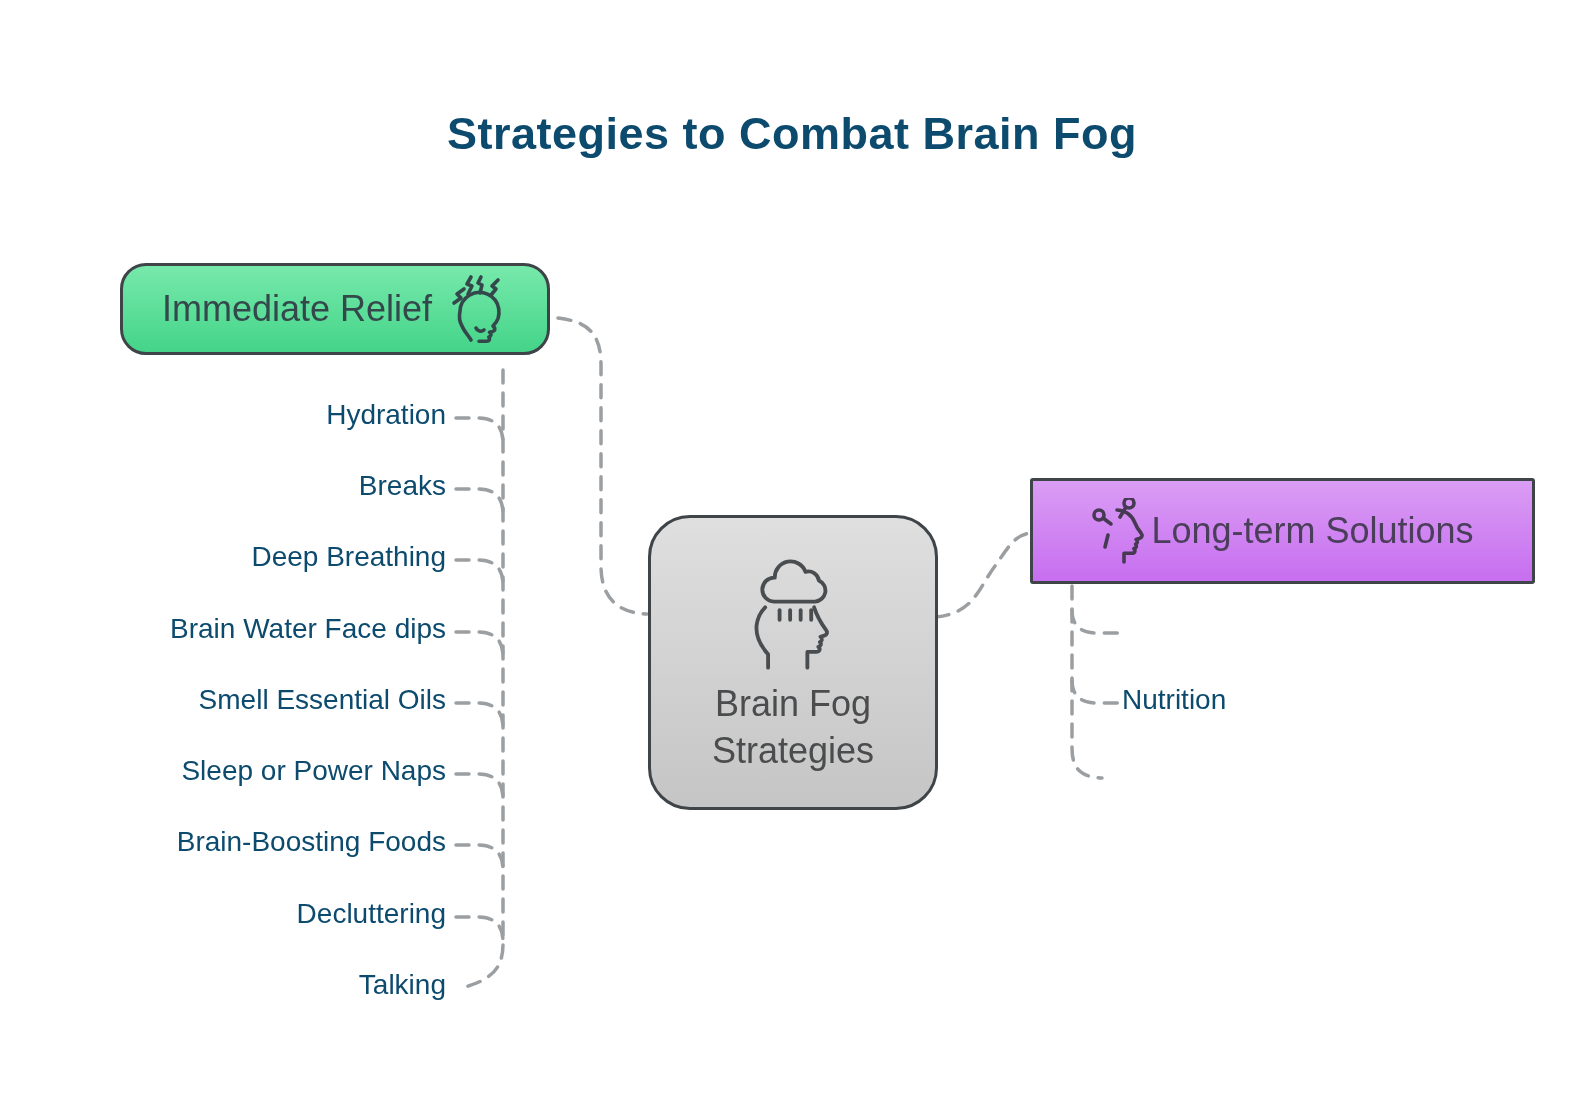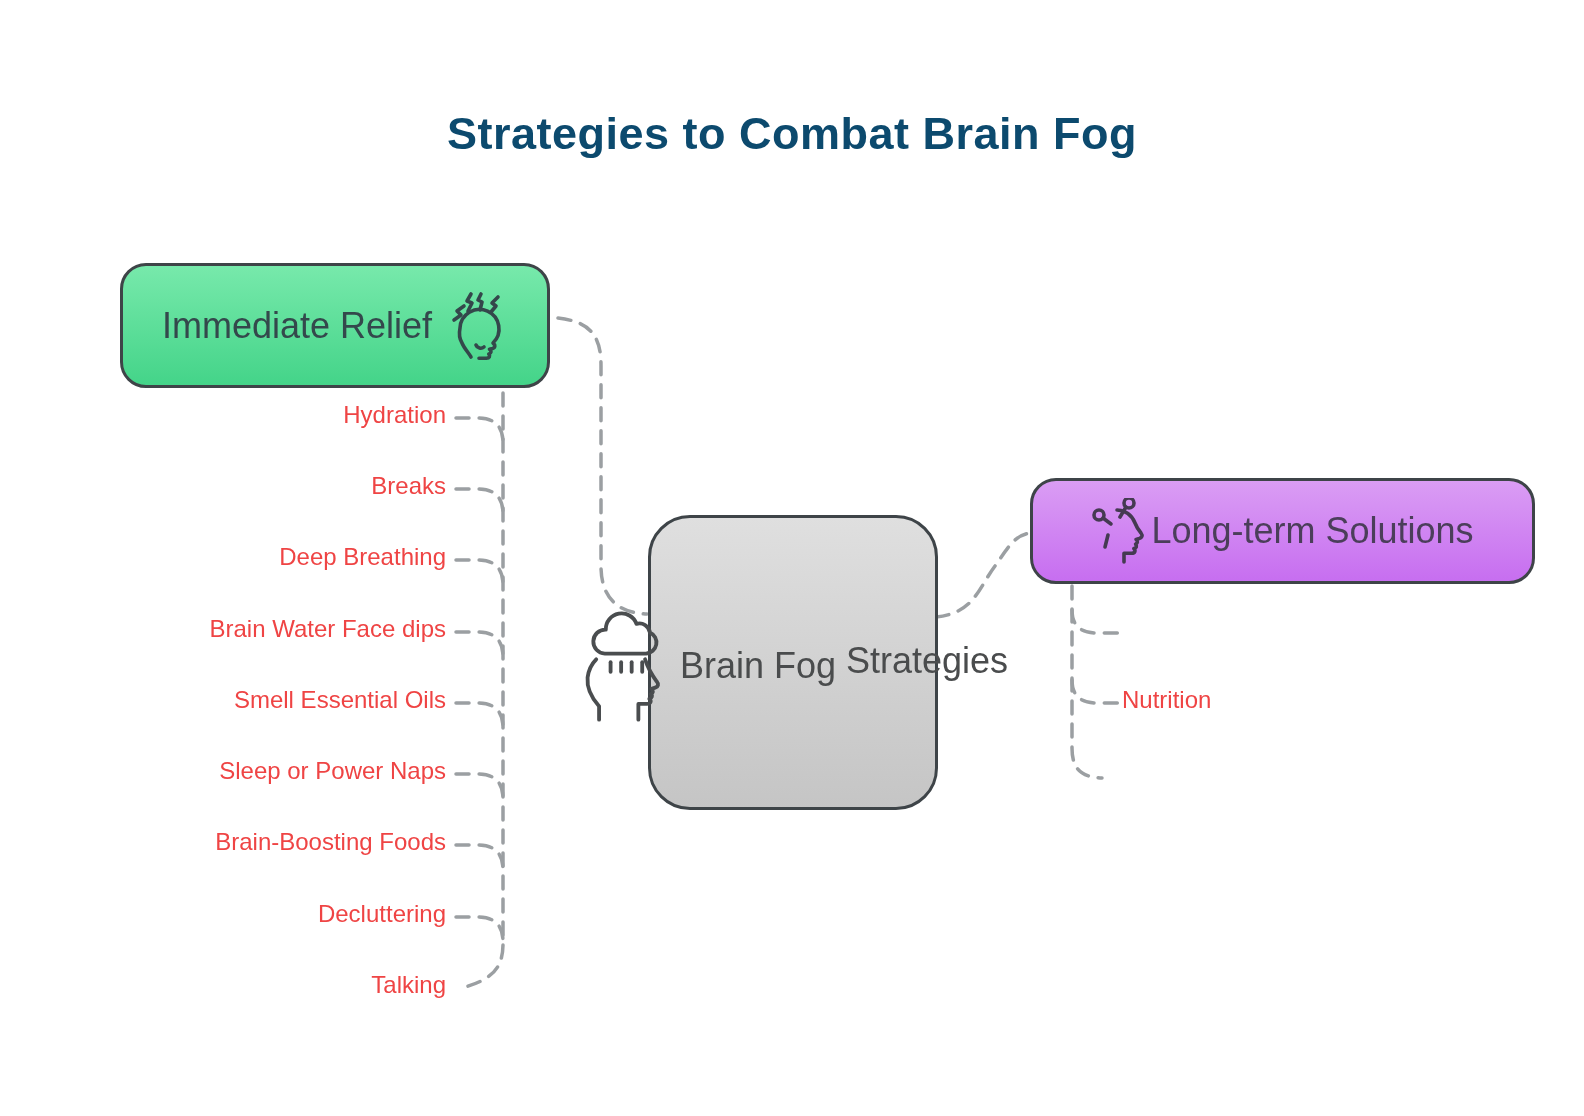--- a/index.html
+++ b/index.html
@@ -28,47 +28,47 @@
   .node {
     position: absolute;
     display: flex;
     align-items: center;
     justify-content: center;
     border: 3.5px solid #3e4448;
     box-sizing: border-box;
   }
   .node .label { white-space: nowrap; }
   .node-immediate {
-    left: 120px; top: 263px; width: 430px; height: 125px;
+    left: 120px; top: 263px; width: 430px; height: 92px;
     border-radius: 26px;
     background: linear-gradient(180deg, #77e9ab, #44d489);
     gap: 14px;
   }
   .node-immediate .label { font-size: 36px; color: #34484c; }
   .node-longterm {
     left: 1030px; top: 478px; width: 505px; height: 106px;
-    border-radius: 26px;
+    border-radius: 3px;
     background: linear-gradient(180deg, #da9df4, #c76ef0);
     gap: 0;
     align-items: center;
   }
   .node-longterm .label { font-size: 36px; color: #4b3e5a; }
   .node-root {
     left: 648px; top: 515px; width: 290px; height: 295px;
     border-radius: 42px;
     background: linear-gradient(180deg, #dfdfdf, #c5c5c5);
-    flex-direction: row;
+    flex-direction: column;
     gap: 10px;
     padding-top: 6px;
   }
   .node-root .label { font-size: 36px; color: #4a4c4d; text-align: center; line-height: 47px; }
   .item {
     position: absolute;
-    font-size: 24px;
-    color: #ef4444;
+    font-size: 28px;
+    color: #0c4a6e;
     line-height: 48px;
     height: 48px;
     white-space: nowrap;
   }
   .item.left  { right: 1138px; text-align: right; }
   .item.right { left: 1122px; }
   .icon { display: block; flex: 0 0 auto; }
 </style>
 </head>
 <body>

